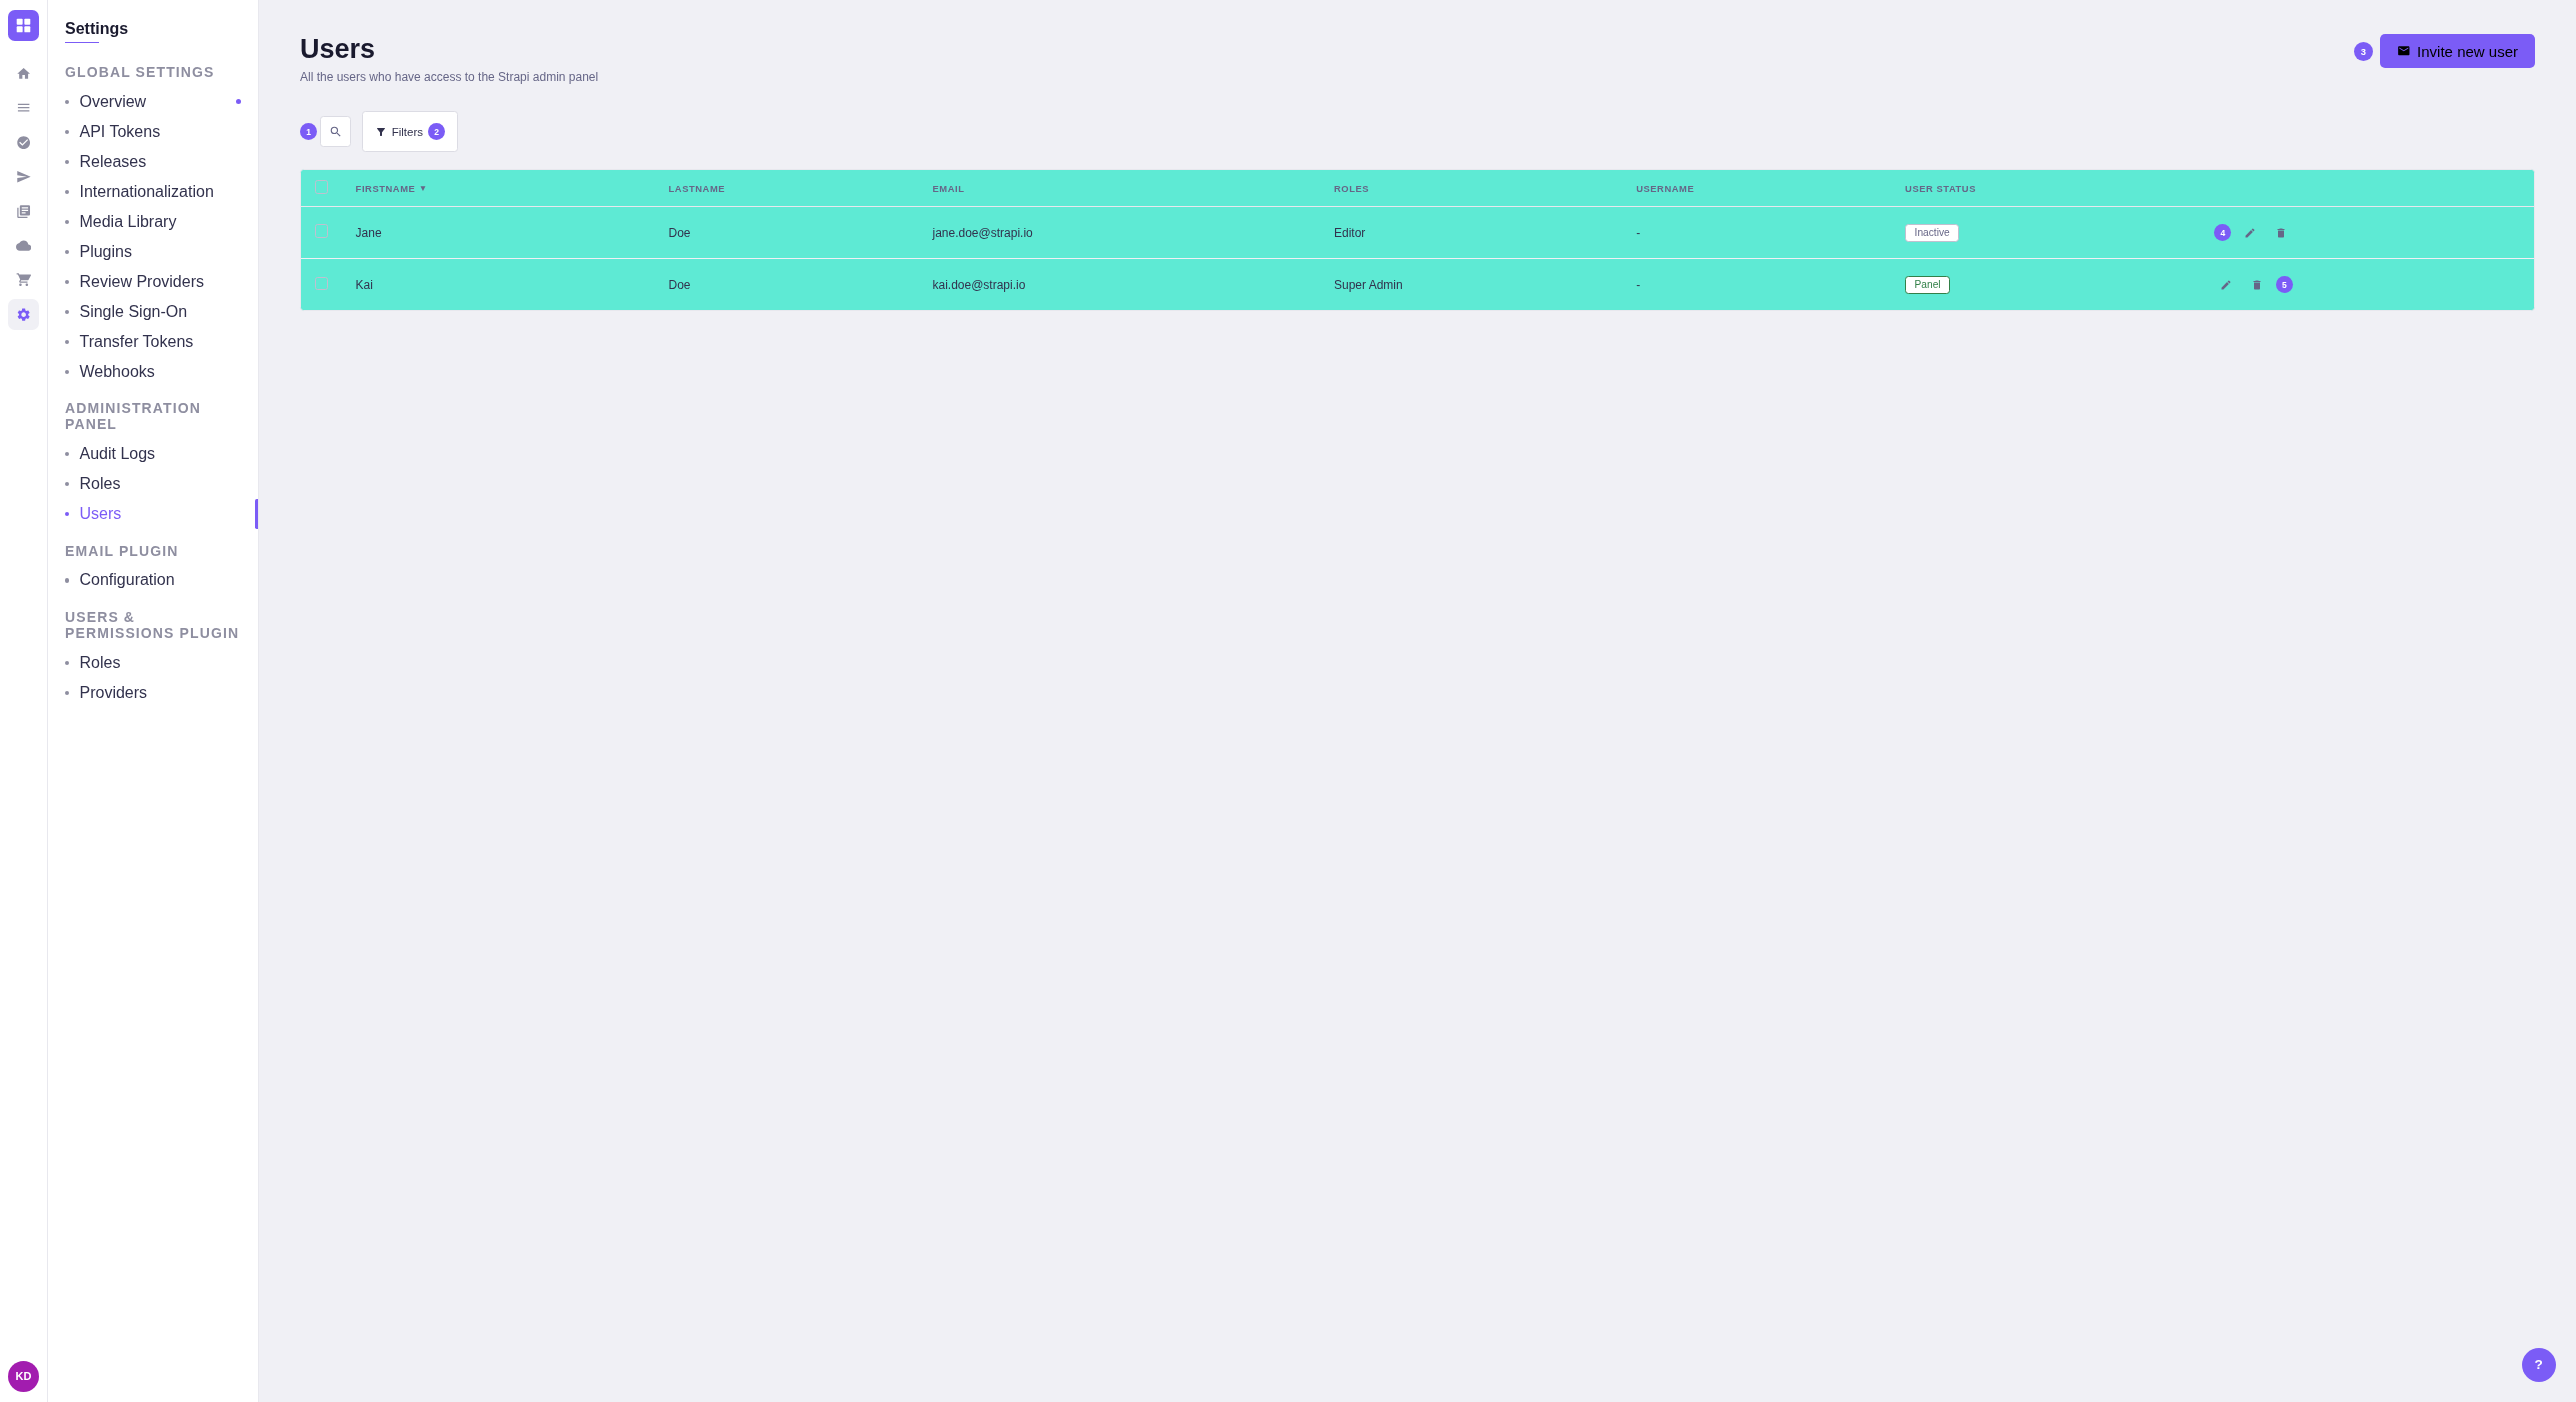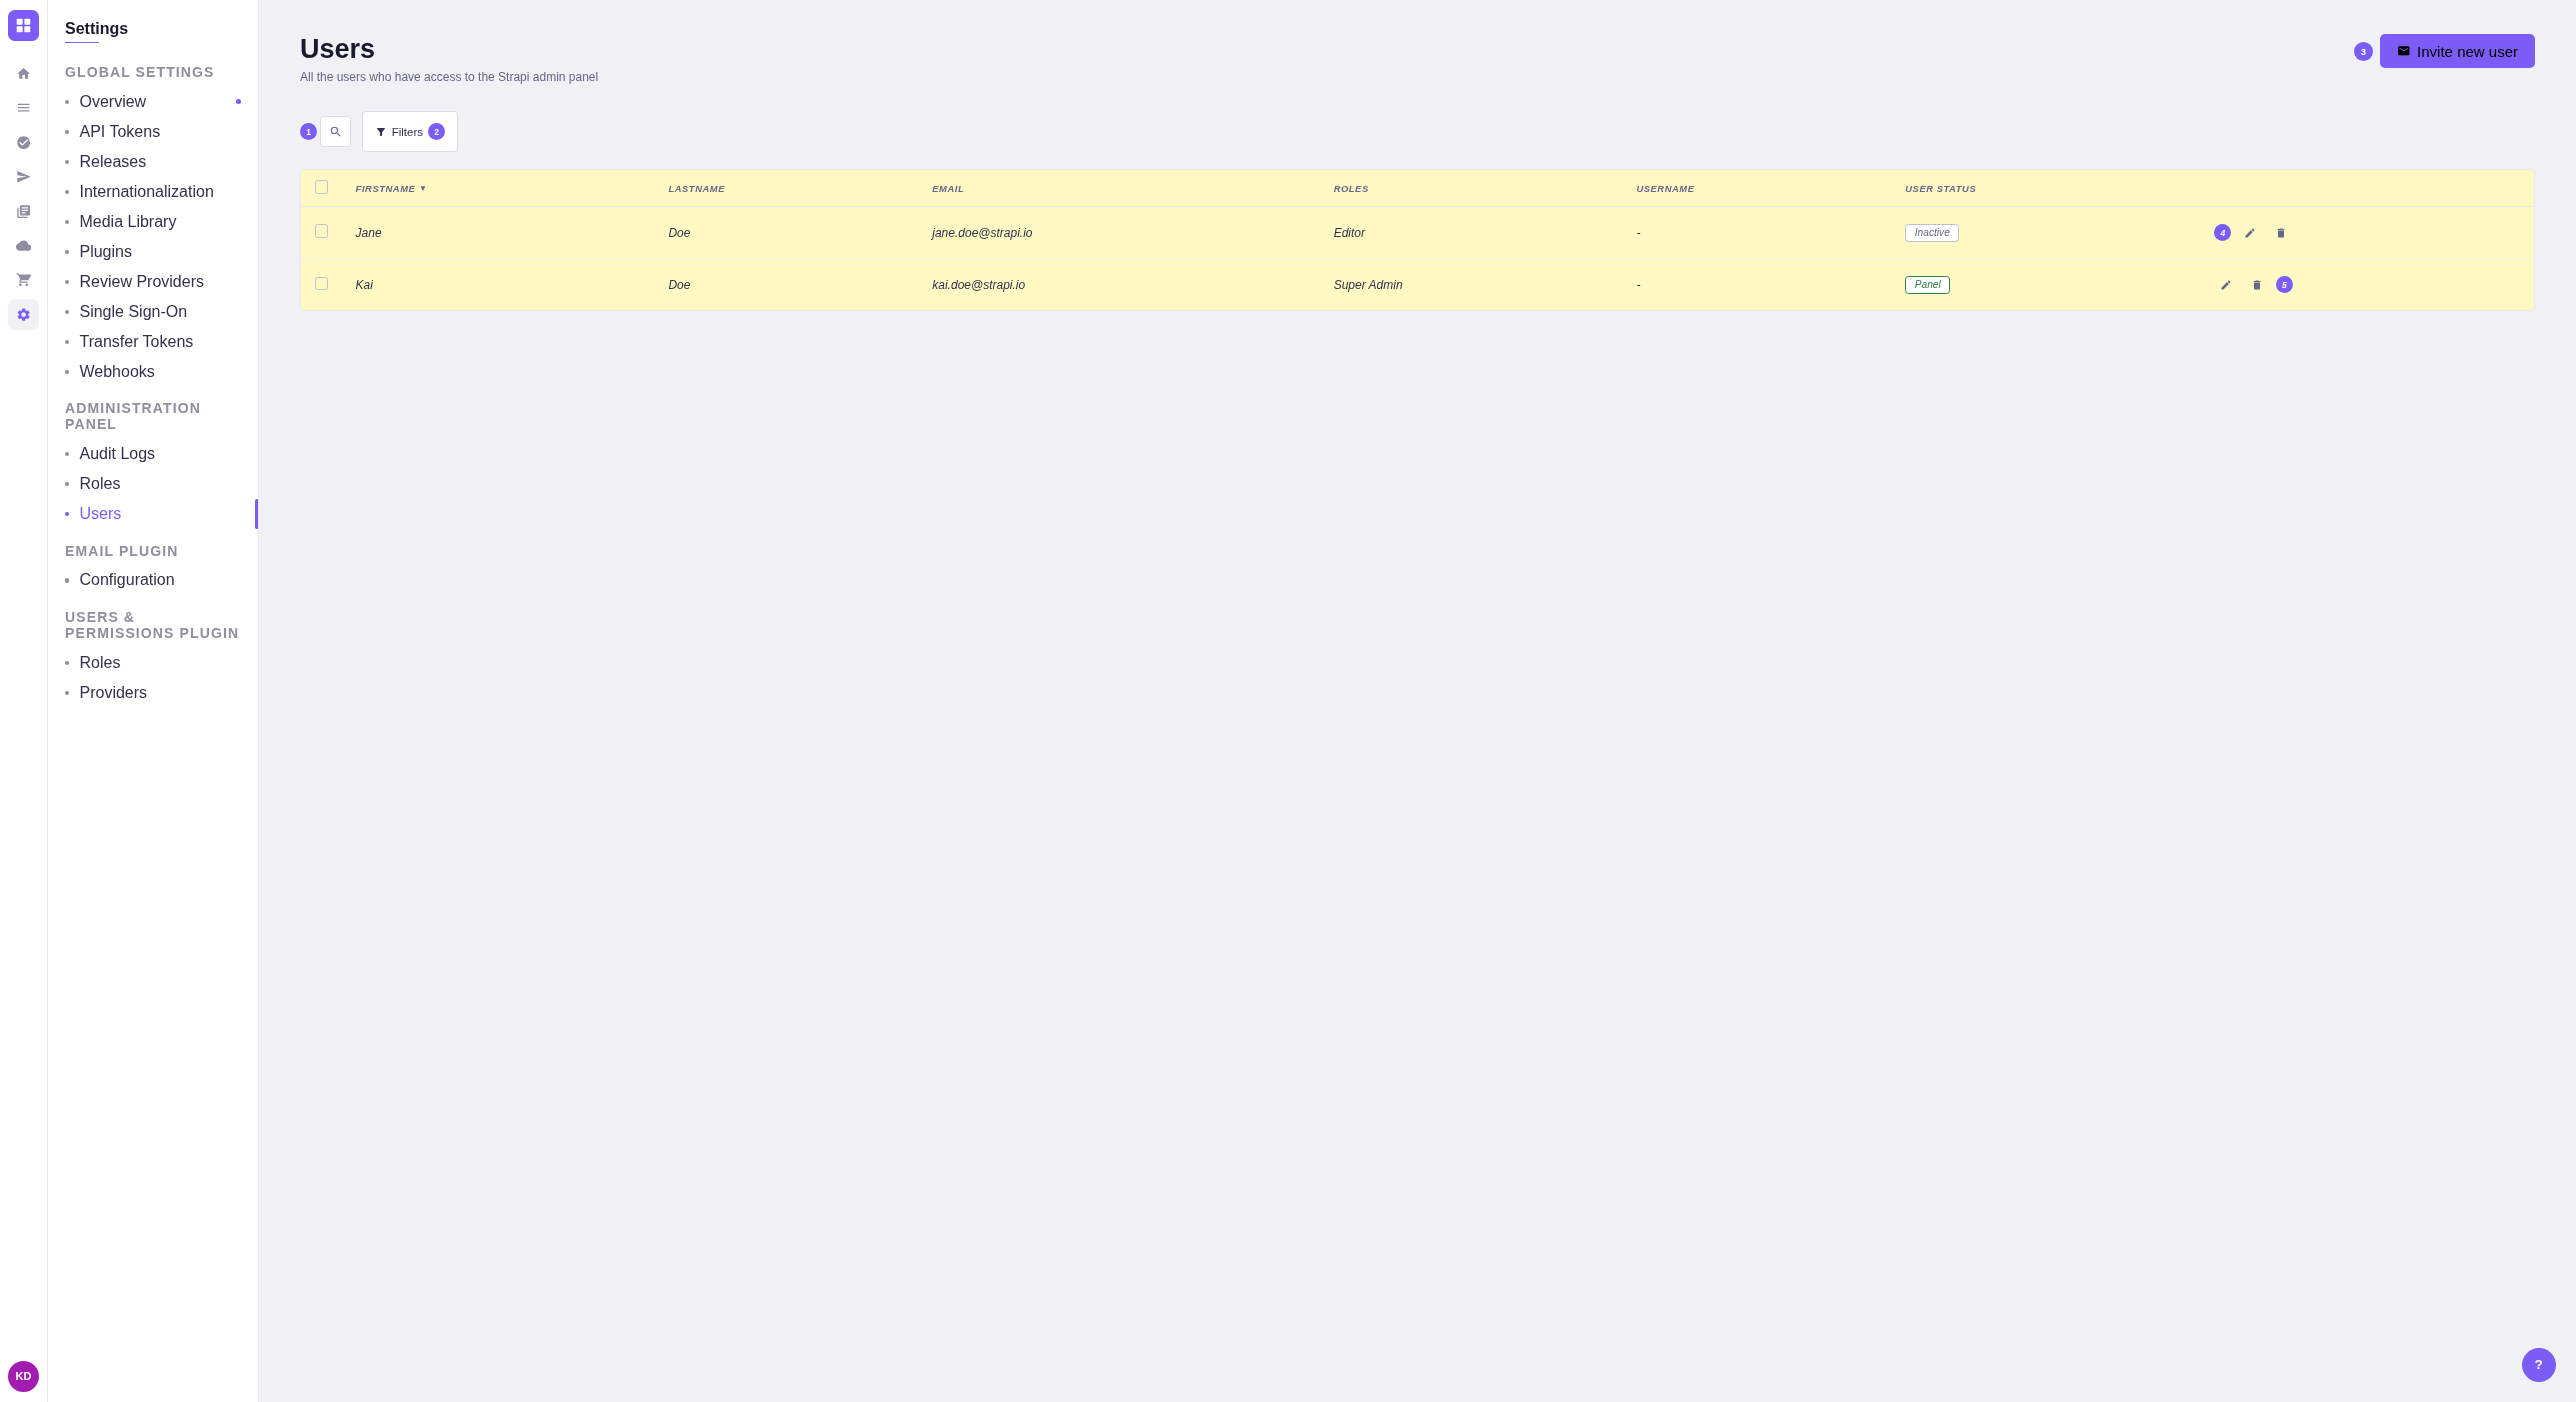--- a/index.html
+++ b/index.html
@@ -212,25 +212,24 @@
       border: 0.9px solid #dcdce4;
       background: white;
       border-radius: 3.4px;
       cursor: pointer;
       font-size: 11.5px;
       color: #32324d;
     }
 
     
     .table-container {
-      background: #fef9c3;
+      background: #5eead4;
       border-radius: 3.4px;
       border: 0.9px solid #e8e8ee;
       overflow: hidden;
-      font-style: italic;
     }
     table {
       width: 100%;
       border-collapse: collapse;
     }
     thead tr {
       border-bottom: 0.9px solid #e8e8ee;
     }
     th {
       padding: 10.2px 13.6px;

